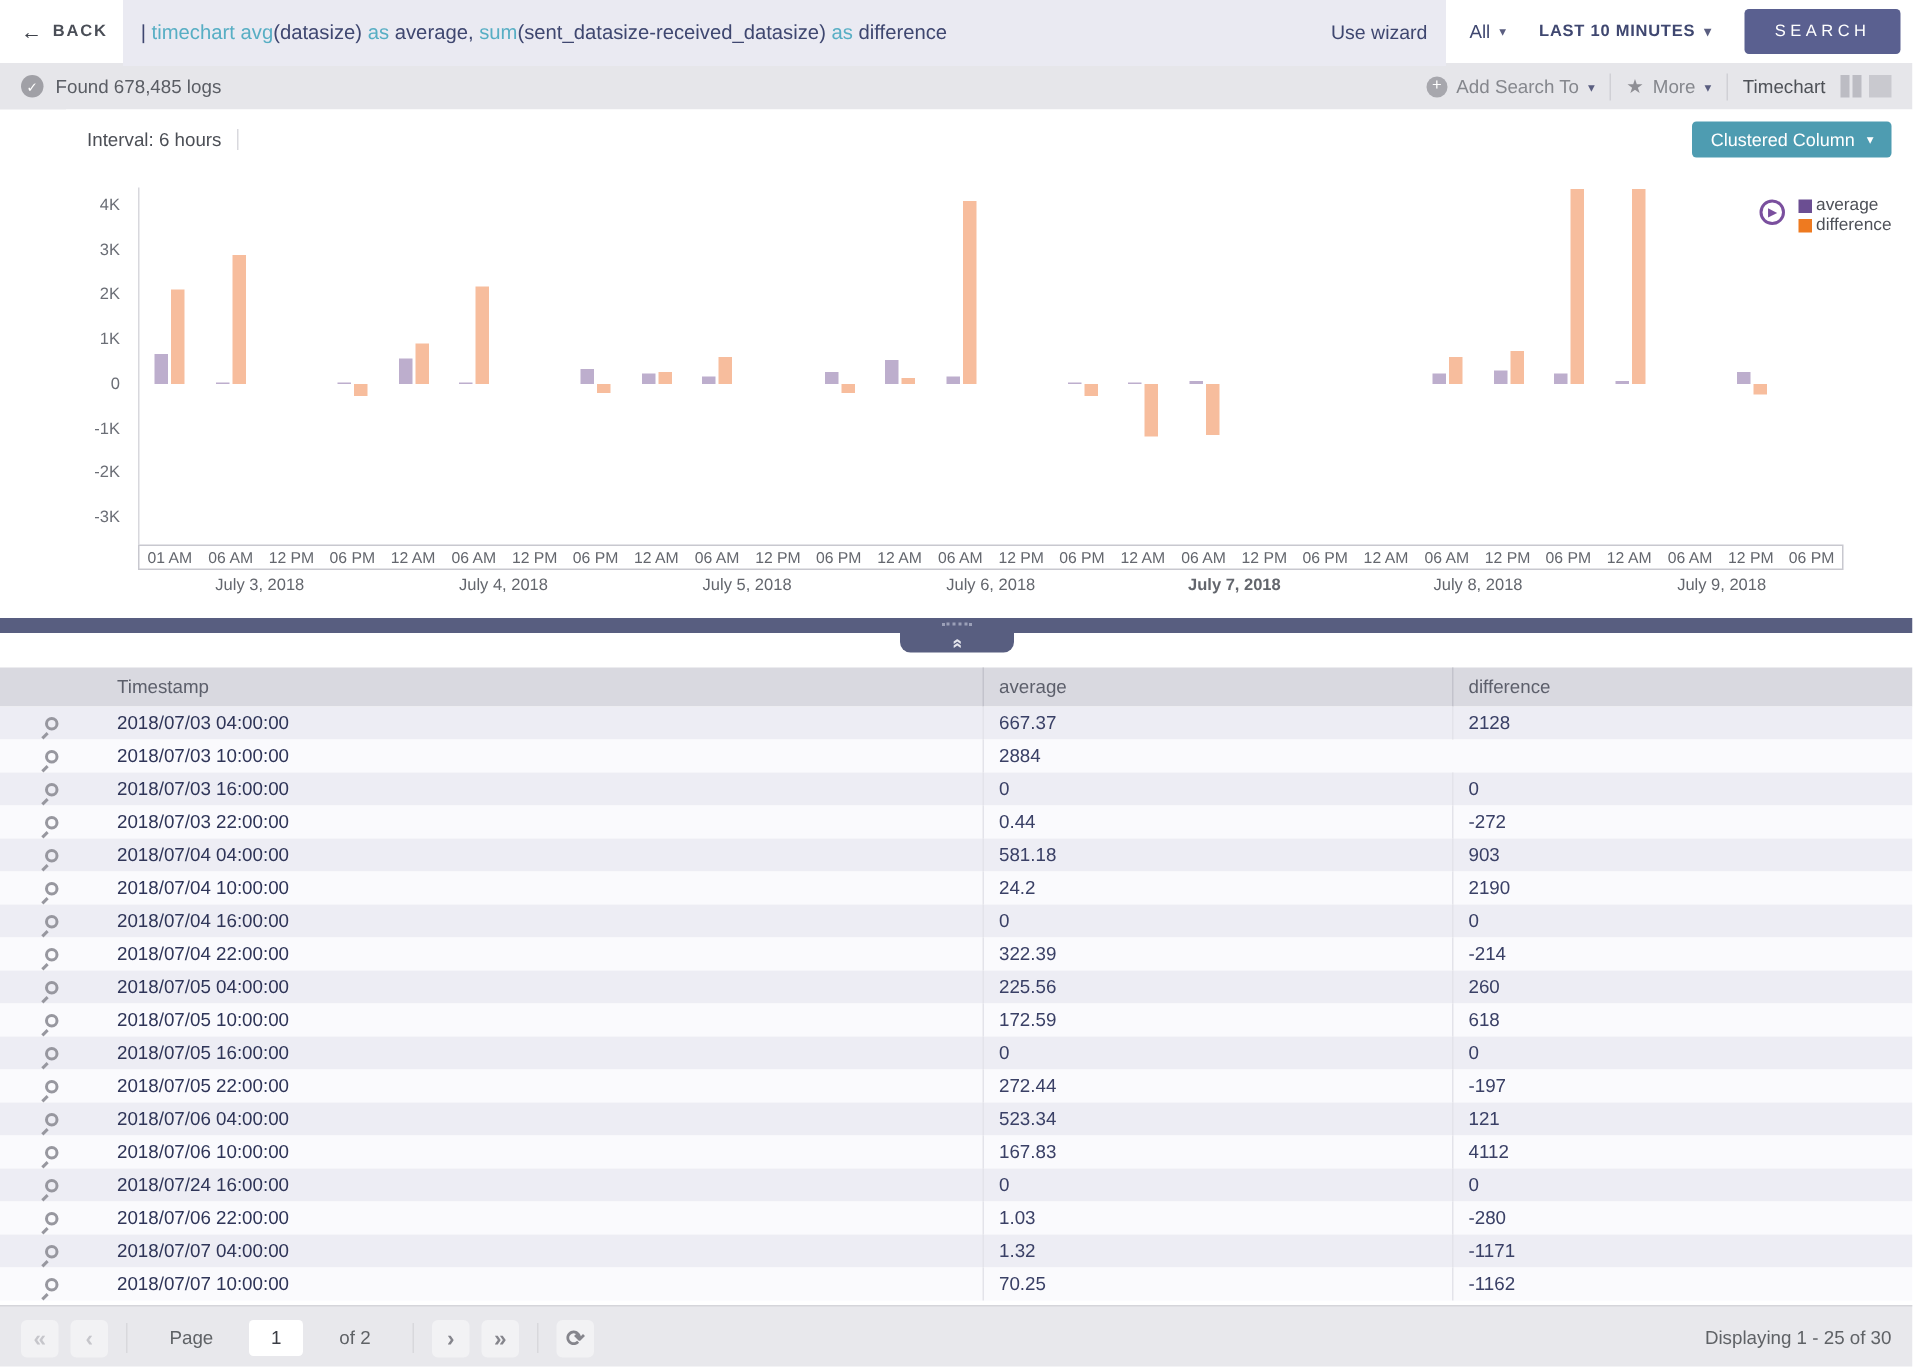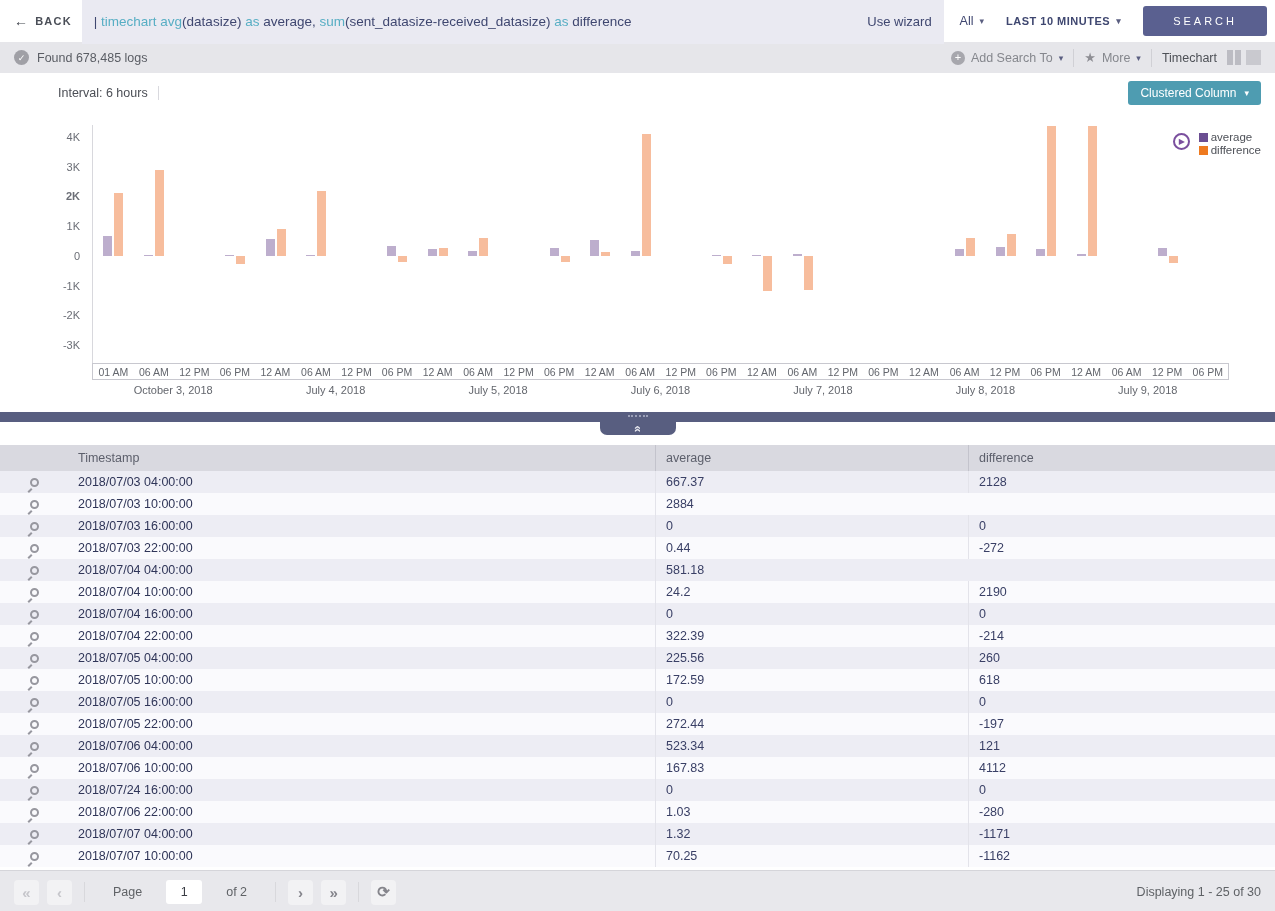--- a/index.html
+++ b/index.html
@@ -15,21 +15,21 @@
                  padding:0 12px; gap:10px; }
   .query-text { flex:1; font-size:13.5px; white-space:nowrap; overflow:hidden; }
   .q-keyword { color:#57aec4; }
   .q-plain { color:#3f4770; }
   .use-wizard { font-size:13px; color:#3f4770; cursor:pointer; white-space:nowrap; }
   .dropdown { display:flex; align-items:center; gap:6px; color:#3f4770; cursor:pointer; white-space:nowrap; padding:0 6px; }
   .dropdown.scope { font-size:12.5px; }
   .dropdown.timerange { font-size:11px; font-weight:bold; letter-spacing:0.5px; }
   .caret { font-size:9px; color:#5a5e80; }
   .search-btn { background:#5a6090; color:#fff; border:none; border-radius:3px; font-size:11px;
-                letter-spacing:3px; padding:9px 30px; cursor:pointer; margin-left:6px;
+                letter-spacing:3px; padding:9px 20px; cursor:pointer; margin-left:6px;
                 font-family:"Liberation Sans", sans-serif; }
 
   
   .statusbar { height:31px; background:#e6e6ea; display:flex; align-items:center; padding:0 14px; font-size:12.5px; }
   .status-left { display:flex; align-items:center; gap:8px; color:#5a5d64; }
   .check-circle { width:15px; height:15px; border-radius:50%; background:#a0a0a6; color:#fff; font-size:9px;
                   display:flex; align-items:center; justify-content:center; }
   .status-right { margin-left:auto; display:flex; align-items:center; gap:10px; color:#85878d; }
   .tool-item { display:flex; align-items:center; gap:6px; cursor:pointer; white-space:nowrap; }
   .plus-circle { width:14px; height:14px; border-radius:50%; background:#a7a7ad; color:#fff; font-size:11px;
@@ -170,21 +170,21 @@
       <span class="interval">Interval: 6 hours</span>
       <button class="chart-type-btn">
         <span>Clustered Column</span>
         <span class="caret">▾</span>
       </button>
     </div>
     <div class="chart">
       <div class="ylabels" id="ylabels">
           <span style="top: 11.9px;">4K</span>
           <span style="top: 41.65px;">3K</span>
-          <span style="top: 71.4px; font-weight: bold;">2K</span>
+          <span style="top: 71.4px;">2K</span>
           <span style="top: 101.15px;">1K</span>
           <span style="top: 130.9px;">0</span>
           <span style="top: 160.65px;">-1K</span>
           <span style="top: 190.4px;">-2K</span>
           <span style="top: 220.15px;">-3K</span>
         </div>
       <div class="plot" id="plot">
           <div class="bar" title="2018/07/03 04:00 : 667.37" style="background: rgb(189, 174, 205); width: 9px; left: calc(1.78571% - 10px); top: 111.046px; height: 19.8543px;"></div>
           <div class="bar" title="2018/07/03 04:00 : 2128" style="background: rgb(247, 189, 157); width: 9px; left: calc(1.78571% + 1px); top: 67.592px; height: 63.308px;"></div>
           <div class="bar" title="2018/07/03 10:00 : 2.08" style="background: rgb(189, 174, 205); width: 9px; left: calc(5.35714% - 10px); top: 129.9px; height: 1px;"></div>
@@ -263,25 +263,25 @@
           <span style="left: 73.2143%;">12 AM</span>
           <span style="left: 76.7857%;">06 AM</span>
           <span style="left: 80.3571%;">12 PM</span>
           <span style="left: 83.9286%;">06 PM</span>
           <span style="left: 87.5%;">12 AM</span>
           <span style="left: 91.0714%;">06 AM</span>
           <span style="left: 94.6429%;">12 PM</span>
           <span style="left: 98.2143%;">06 PM</span>
         </div>
       <div class="xdates" id="xdates">
-          <span style="left: 7.14286%;">October 3, 2018</span>
+          <span style="left: 7.14286%;">July 3, 2018</span>
           <span style="left: 21.4286%;">July 4, 2018</span>
           <span style="left: 35.7143%;">July 5, 2018</span>
           <span style="left: 50%;">July 6, 2018</span>
-          <span style="left: 64.2857%;">July 7, 2018</span>
+          <span style="left: 64.2857%; font-weight: bold;">July 7, 2018</span>
           <span style="left: 78.5714%;">July 8, 2018</span>
           <span style="left: 92.8571%;">July 9, 2018</span>
         </div>
     </div>
   </section>
 
   <div class="divider-bar">
     <div class="divider-dots"></div>
     <div class="collapse-tab">
       <i>»</i>
@@ -326,20 +326,21 @@
           <div class="cell-ts">2018/07/03 22:00:00</div>
           <div class="cell-num">0.44</div>
           <div class="cell-num">-272</div>
         </div>
         <div class="trow">
           <div class="mag-wrap">
             <span class="mag"></span>
           </div>
           <div class="cell-ts">2018/07/04 04:00:00</div>
           <div class="cell-num">581.18</div>
+          <div class="cell-num">903</div>
         </div>
         <div class="trow">
           <div class="mag-wrap">
             <span class="mag"></span>
           </div>
           <div class="cell-ts">2018/07/04 10:00:00</div>
           <div class="cell-num">24.2</div>
           <div class="cell-num">2190</div>
         </div>
         <div class="trow">

